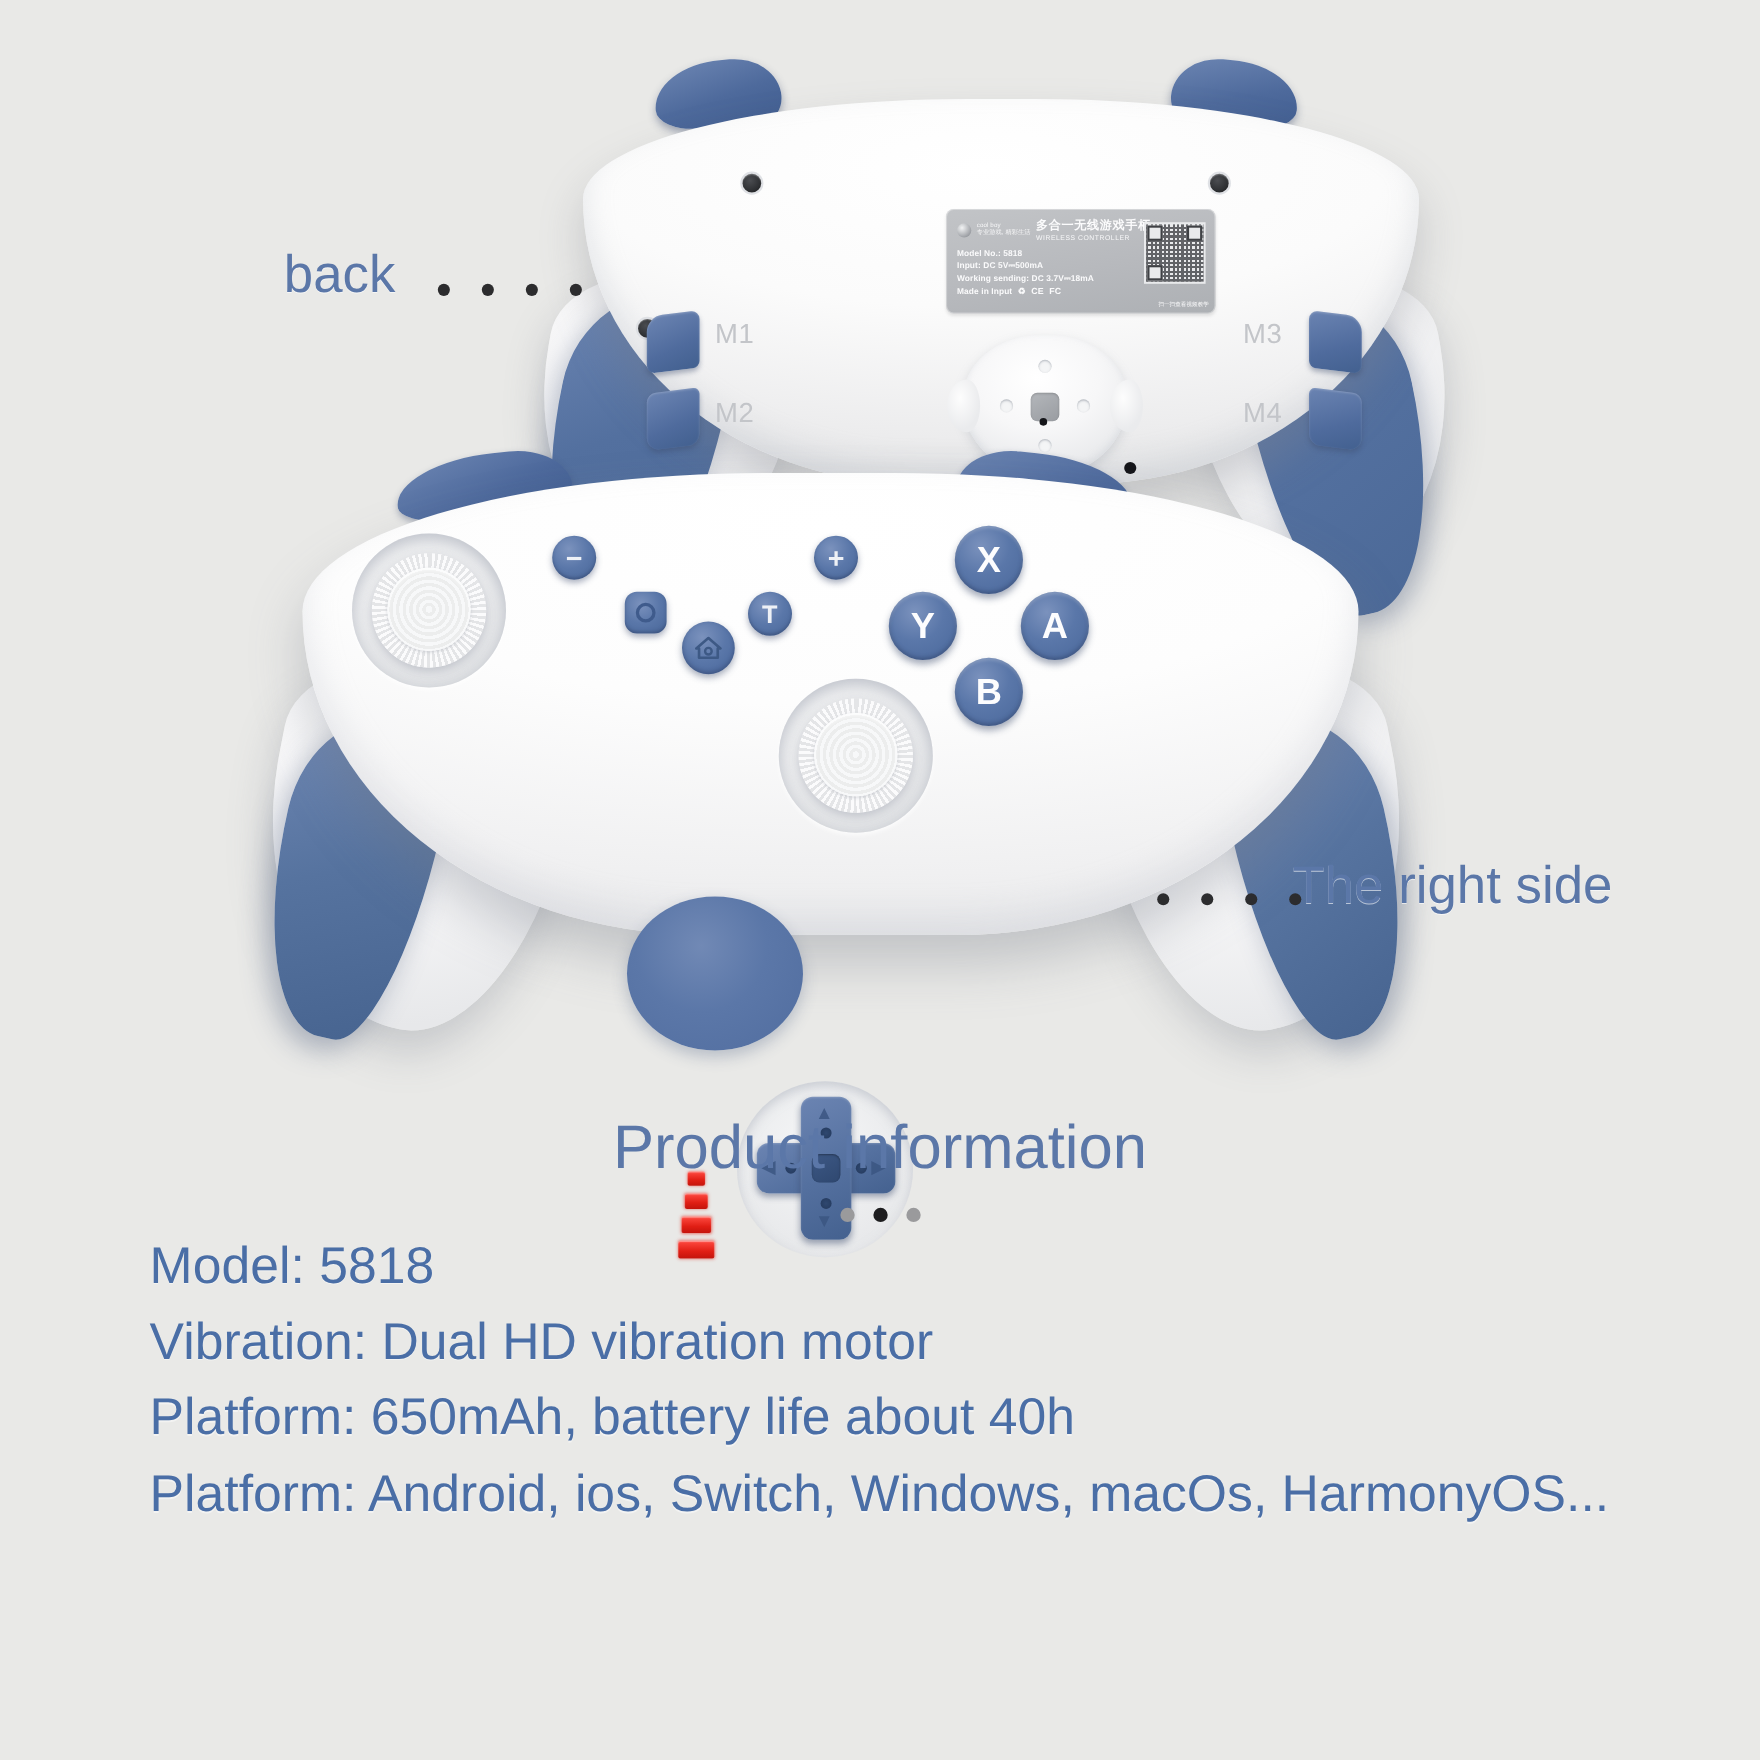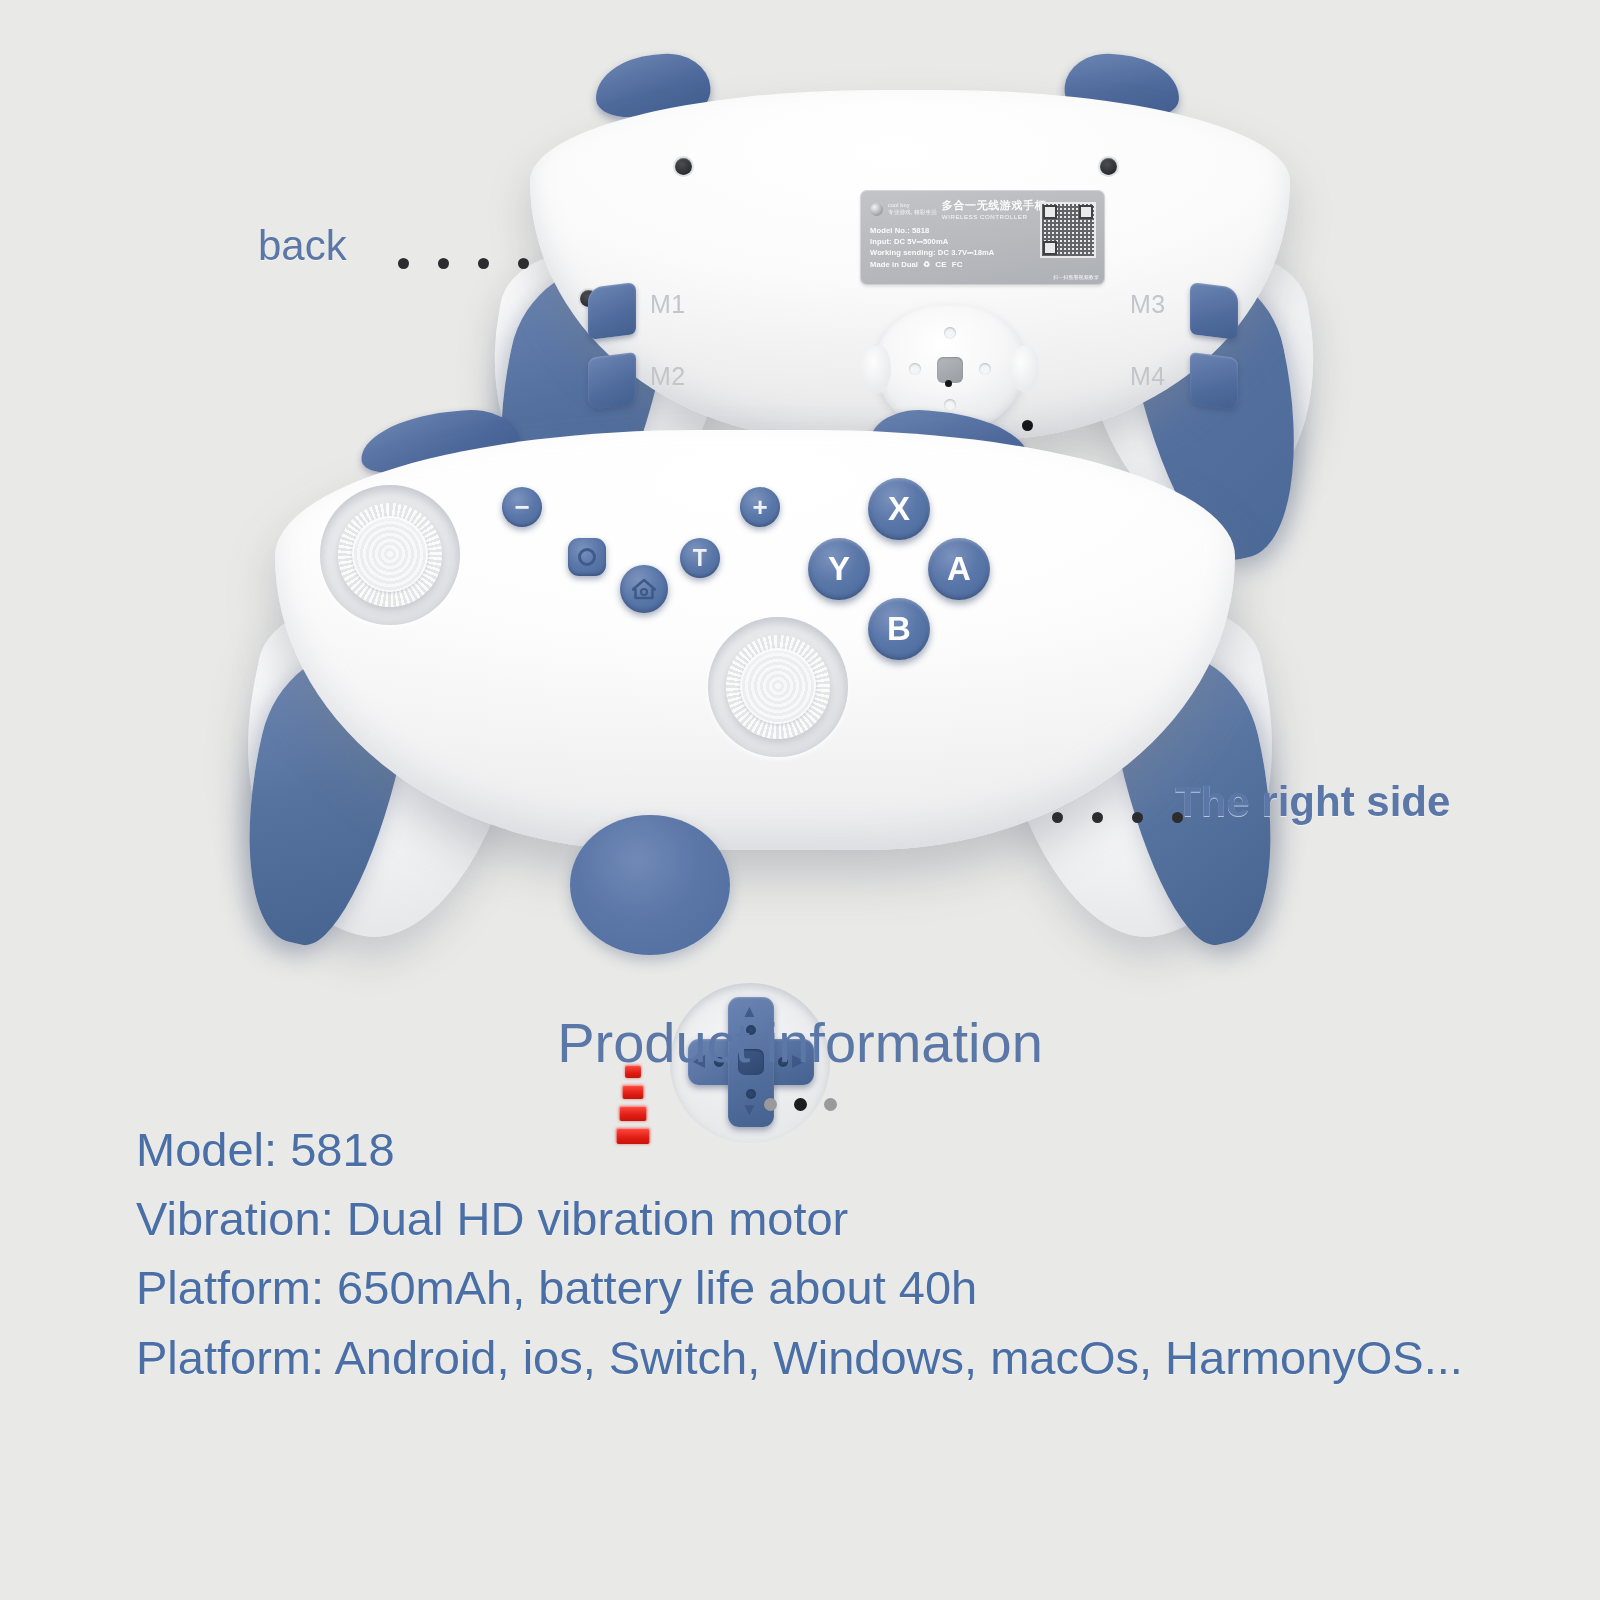--- a/index.html
+++ b/index.html
@@ -181,24 +181,24 @@
   #led-strip .bar { position:absolute; left:50%; transform:translateX(-50%);
     background:linear-gradient(180deg,#ff4b42 0%,#e01e14 60%,#c4140c 100%);
     border-radius:2px; box-shadow:0 0 3px rgba(225,35,25,.6), inset 0 1px 1px rgba(255,255,255,.45); }
 
   
   #bottom-oval { position:absolute; left:340px; top:410px; width:160px; height:140px; border-radius:50%;
     background:radial-gradient(circle at 42% 32%, #7189b5 0%, #5b77a8 45%, #516d9f 100%);
     box-shadow:0 6px 14px rgba(70,88,126,.30); }
 
   
-  .callout-label { position:absolute; color:#5b77a8; font-size:42px; white-space:nowrap;
+  .callout-label { position:absolute; color:#5b77a8; font-size:48px; white-space:nowrap;
     text-shadow:0 1px 0 rgba(255,255,255,.6); }
   #label-back { left:258px; top:222px; }
-  #label-right { left:1175px; top:778px;font-weight:bold; }
+  #label-right { left:1175px; top:778px; }
   .dot-row { position:absolute; display:flex; align-items:center; gap:29px; }
   .dot-row .d { width:11px; height:11px; border-radius:50%; background:#2c2c2e; }
   #dots-back { left:398px; top:258px; }
   #dots-right { left:1052px; top:812px; }
 
   
   #product-info-title { position:absolute; left:0; top:1010px; width:1600px; text-align:center;
     color:#5b77a8; font-size:56px; }
   #title-dots { position:absolute; left:0; top:1098px; width:1600px;
     display:flex; justify-content:center; align-items:center; gap:17px; }
@@ -241,21 +241,21 @@
           <div>
             <div class="lbl-cn">多合一无线游戏手柄</div>
             <div class="lbl-sub">WIRELESS CONTROLLER</div>
           </div>
         </div>
         <div class="lbl-lines">
           <div>Model No.: 5818</div>
           <div>Input: DC 5V⎓500mA</div>
           <div>Working sending: DC 3.7V⎓18mA</div>
           <div class="lbl-marks">
-            <span>Made in Dual</span>
+            <span>Made in Input</span>
             <span class="mark">♻</span>
             <span class="mark">CE</span>
             <span class="mark">FC</span>
           </div>
         </div>
         <div id="qr-code">
           <div class="qr-grid"></div>
           <div class="qr-eye" style="left:3px; top:3px;"></div>
           <div class="qr-eye" style="right:3px; top:3px;"></div>
           <div class="qr-eye" style="left:3px; bottom:3px;"></div>

